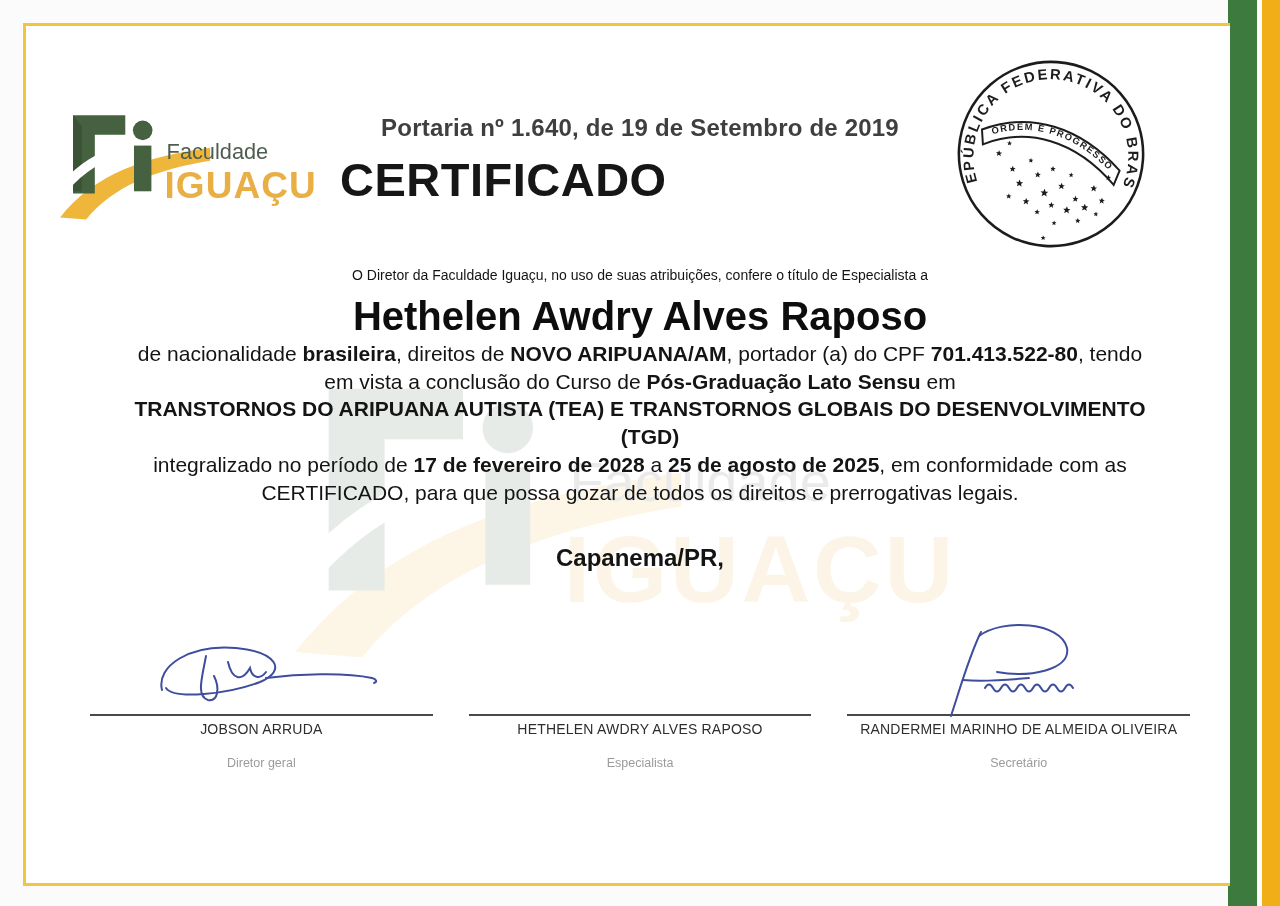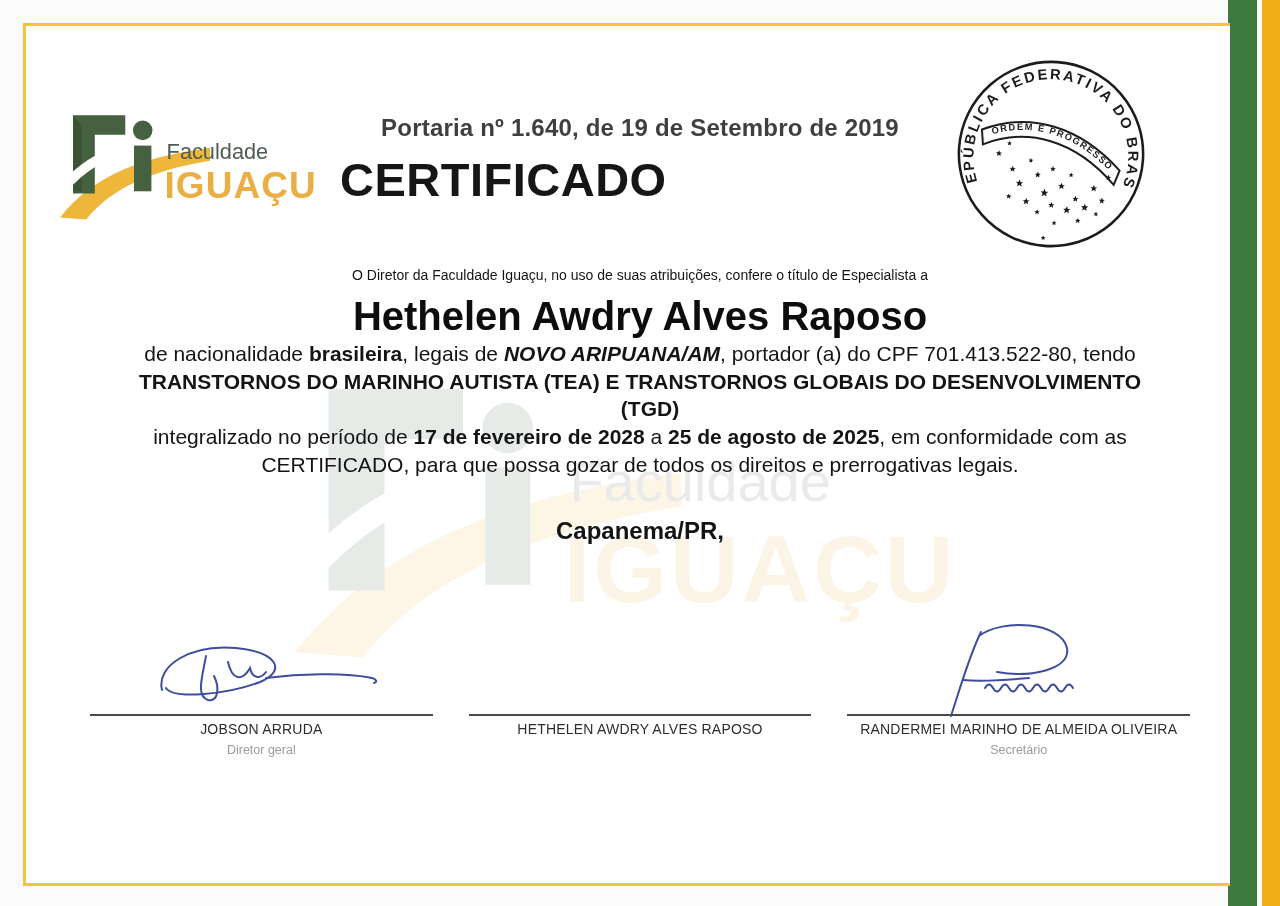--- a/index.html
+++ b/index.html
@@ -46,21 +46,21 @@
   
   .sig-row {
     position:absolute; left:88px; top:622px; width:1104px;
     display:flex; gap:32px; z-index:2;
   }
   .sig-block { flex:1; text-align:center; position:relative; }
   .sig-art { position:relative; height:92px; }
   .sig-art svg { position:absolute; }
   .sig-line { border-top:2px solid #4a4a4a; margin:0 2px; }
   .sig-name { font-size:14px; color:#2d2d2d; margin-top:5px; letter-spacing:0.2px; }
-  .sig-role { font-size:12.5px; color:#9b9b9b; margin-top:6px; }
+  .sig-role { font-size:12.5px; color:#9b9b9b; margin-top:19px; }
 </style>
 </head>
 <body>
 
 <div class="canvas">
 
   <div class="stripe green"></div>
   <div class="stripe gold"></div>
 
   <div class="frame"></div>
@@ -135,22 +135,23 @@
           <use href="#star" transform="translate(80,108) scale(0.8)"></use>
           <use href="#star" transform="translate(98,186) scale(0.8)"></use>
         </g>
       </g>
     </svg>
   </div>
 
   <div class="content">
     <div class="intro">O Diretor da Faculdade Iguaçu, no uso de suas atribuições, confere o título de Especialista a</div>
     <div class="recipient">Hethelen Awdry Alves Raposo</div>
-    <div class="bodyline"><span>de nacionalidade </span><span style="font-weight: 700;">brasileira</span><span>, legais de </span><span style="font-weight: 700; font-style: italic;">NOVO ARIPUANA/AM</span><span>, portador (a) do CPF </span><span style="font-weight: 400;">701.413.522-80</span><span>, tendo</span></div>
-    <div class="bodyline"><span style="font-weight: 700;">TRANSTORNOS DO MARINHO AUTISTA (TEA) E TRANSTORNOS GLOBAIS DO DESENVOLVIMENTO</span></div>
+    <div class="bodyline"><span>de nacionalidade </span><span style="font-weight: 700;">brasileira</span><span>, direitos de </span><span style="font-weight: 700;">NOVO ARIPUANA/AM</span><span>, portador (a) do CPF </span><span style="font-weight: 700;">701.413.522-80</span><span>, tendo</span></div>
+    <div class="bodyline"><span>em vista a conclusão do Curso de </span><span style="font-weight: 700;">Pós-Graduação Lato Sensu</span><span> em</span></div>
+    <div class="bodyline"><span style="font-weight: 700;">TRANSTORNOS DO ARIPUANA AUTISTA (TEA) E TRANSTORNOS GLOBAIS DO DESENVOLVIMENTO</span></div>
     <div class="bodyline"><span style="font-weight: 700; margin-left: 20px;">(TGD)</span></div>
     <div class="bodyline"><span>integralizado no período de </span><span style="font-weight: 700;">17 de fevereiro de 2028</span><span> a </span><span style="font-weight: 700;">25 de agosto de 2025</span><span>, em conformidade com as</span></div>
     <div class="bodyline"><span>CERTIFICADO, para que possa gozar de todos os direitos e prerrogativas legais.</span></div>
     <div class="location">Capanema/PR,</div>
   </div>
 
   <div class="sig-row">
 
     <div class="sig-block">
       <div class="sig-art">
@@ -165,20 +166,21 @@
       </div>
       <div class="sig-line"></div>
       <div class="sig-name">JOBSON ARRUDA</div>
       <div class="sig-role">Diretor geral</div>
     </div>
 
     <div class="sig-block">
       <div class="sig-art"></div>
       <div class="sig-line"></div>
       <div class="sig-name">HETHELEN AWDRY ALVES RAPOSO</div>
+      <div class="sig-role">Especialista</div>
     </div>
 
     <div class="sig-block">
       <div class="sig-art">
         <svg width="220" height="96" viewBox="0 0 220 96" style="left:88px; top:0px;">
           <g fill="none" stroke="#3e4d9d" stroke-width="2" stroke-linecap="round">
             <path d="M18,94 C26,70 36,34 48,10"></path>
             <path d="M46,14 C70,-4 128,0 134,26 C138,48 96,56 64,50"></path>
             <path d="M30,58 C52,60 74,58 96,56"></path>
             <path d="M52,66 q4,-7 8,0 q4,7 8,0 q4,-7 8,0 q4,7 8,0 q4,-7 8,0 q4,7 8,0 q4,-7 8,0 q4,7 8,0 q4,-7 8,0 q4,7 8,0 q4,-7 8,0"></path>

